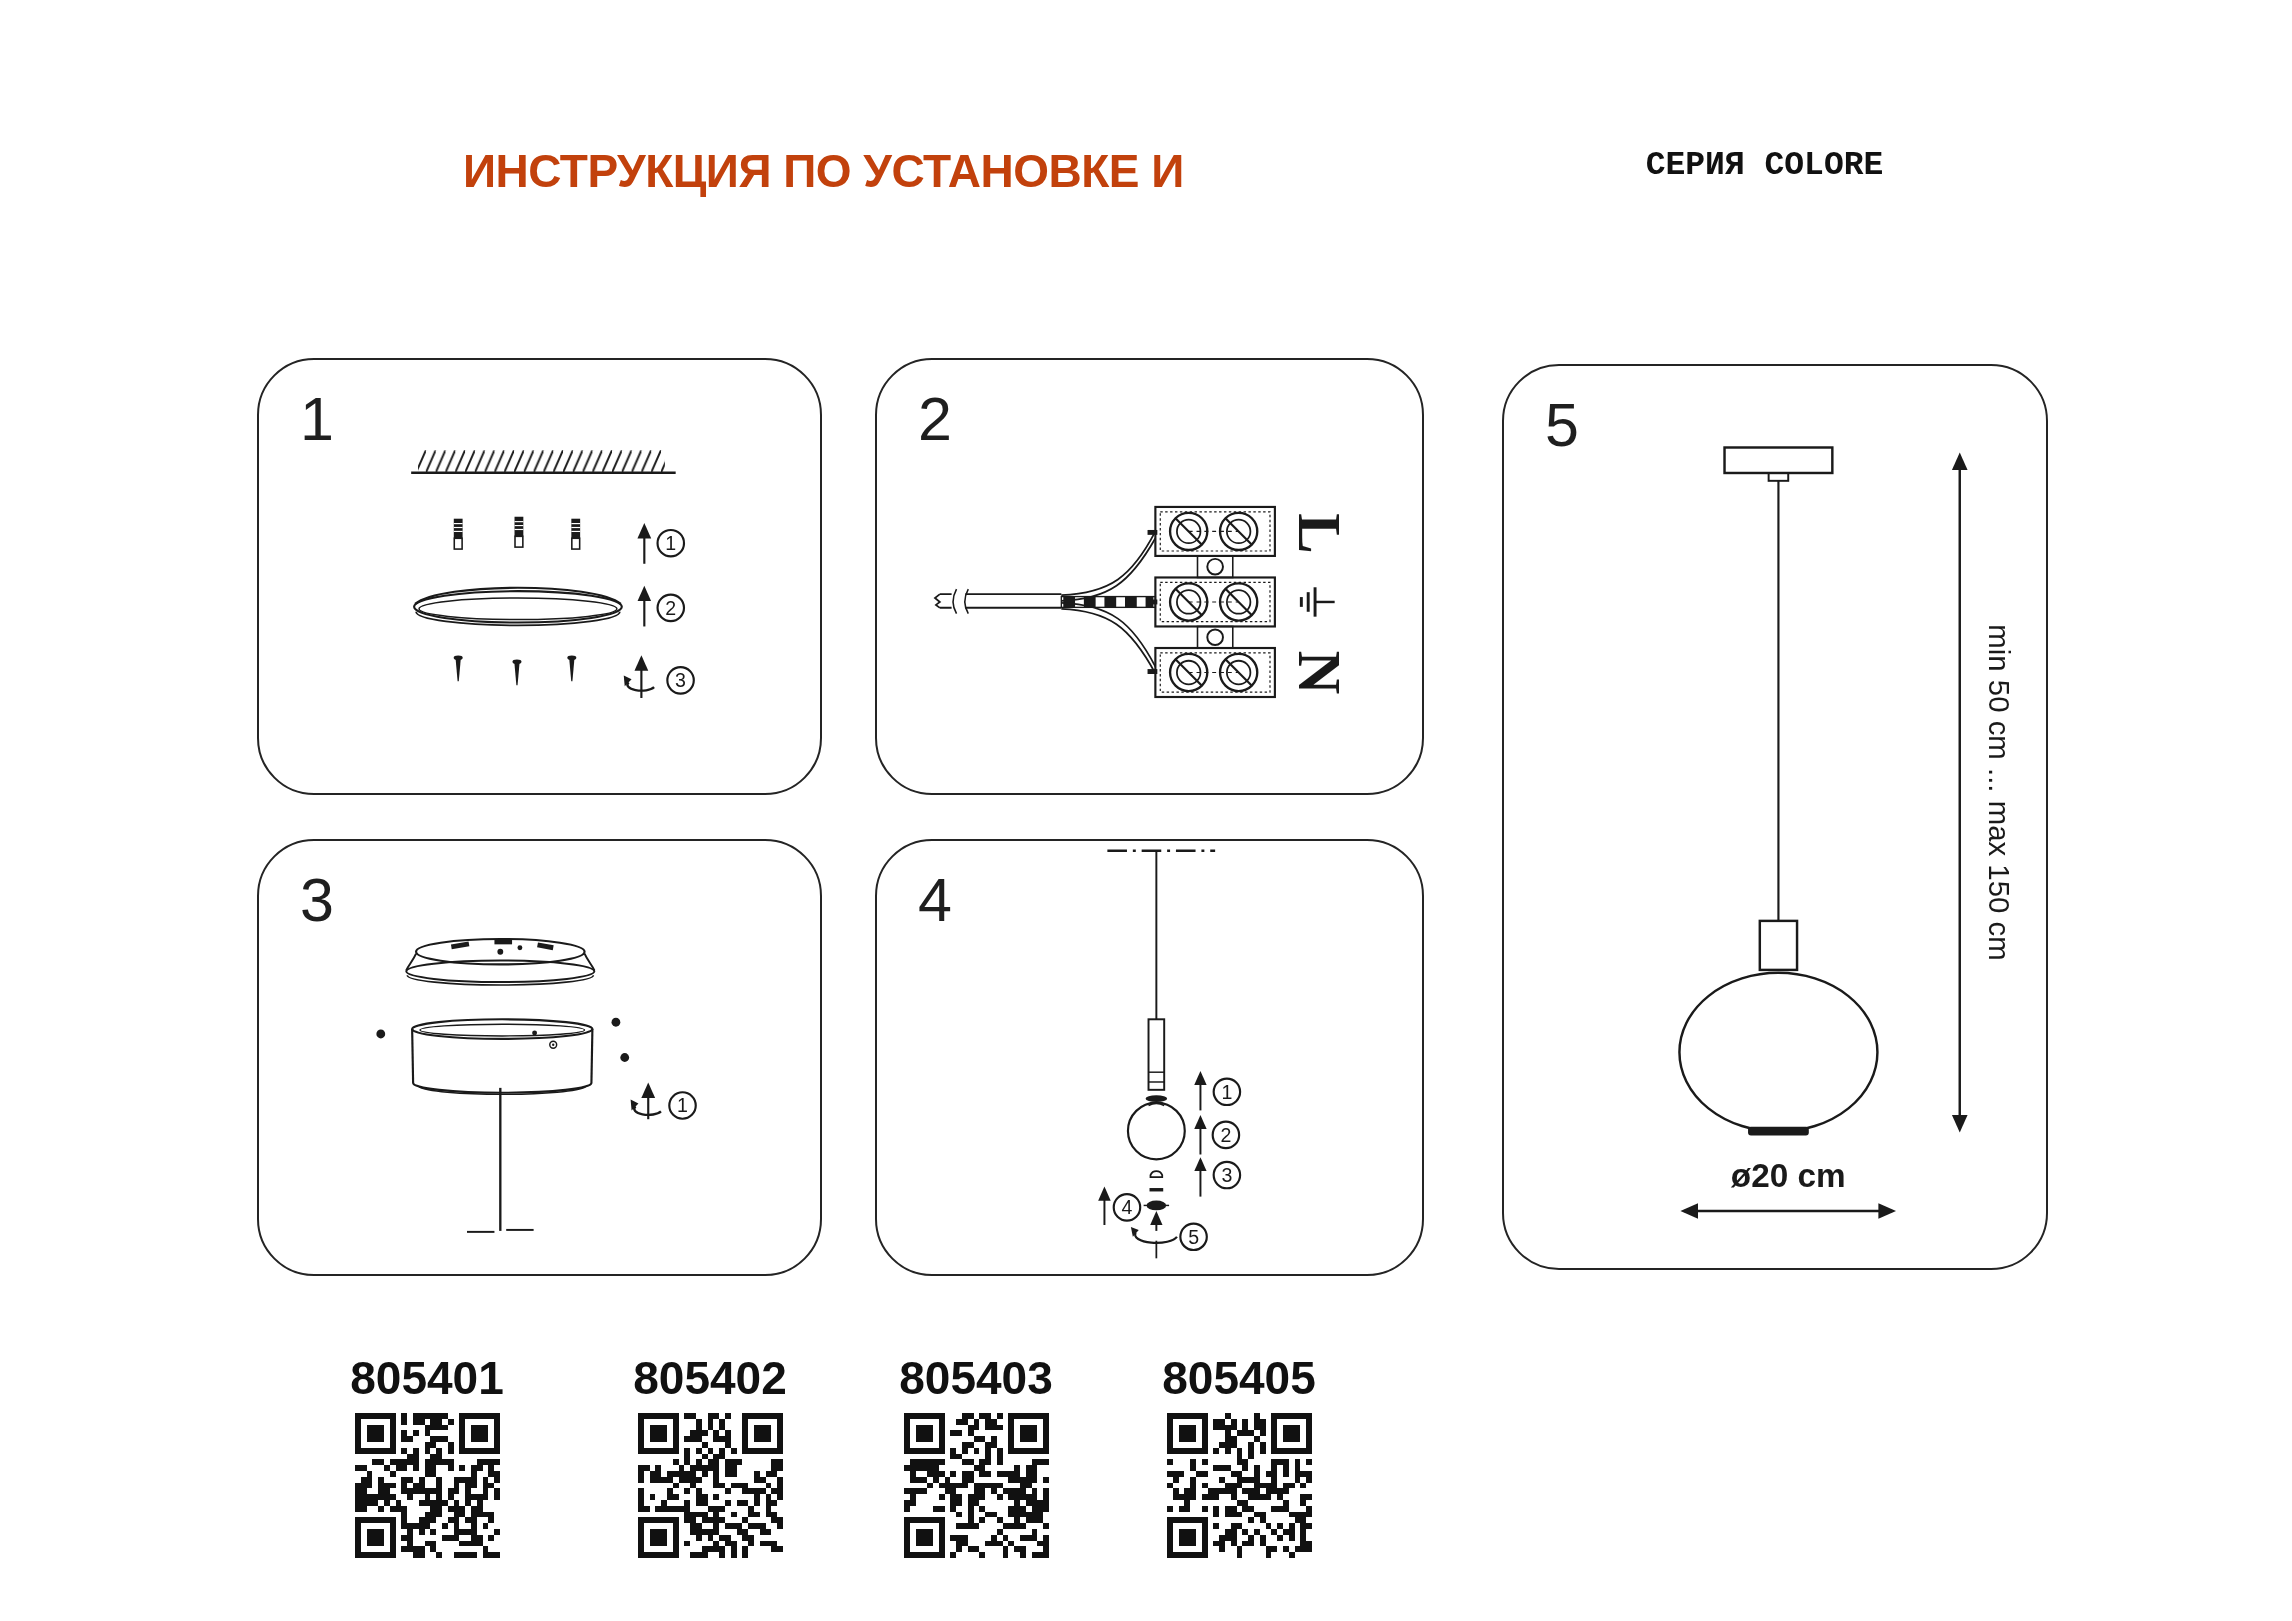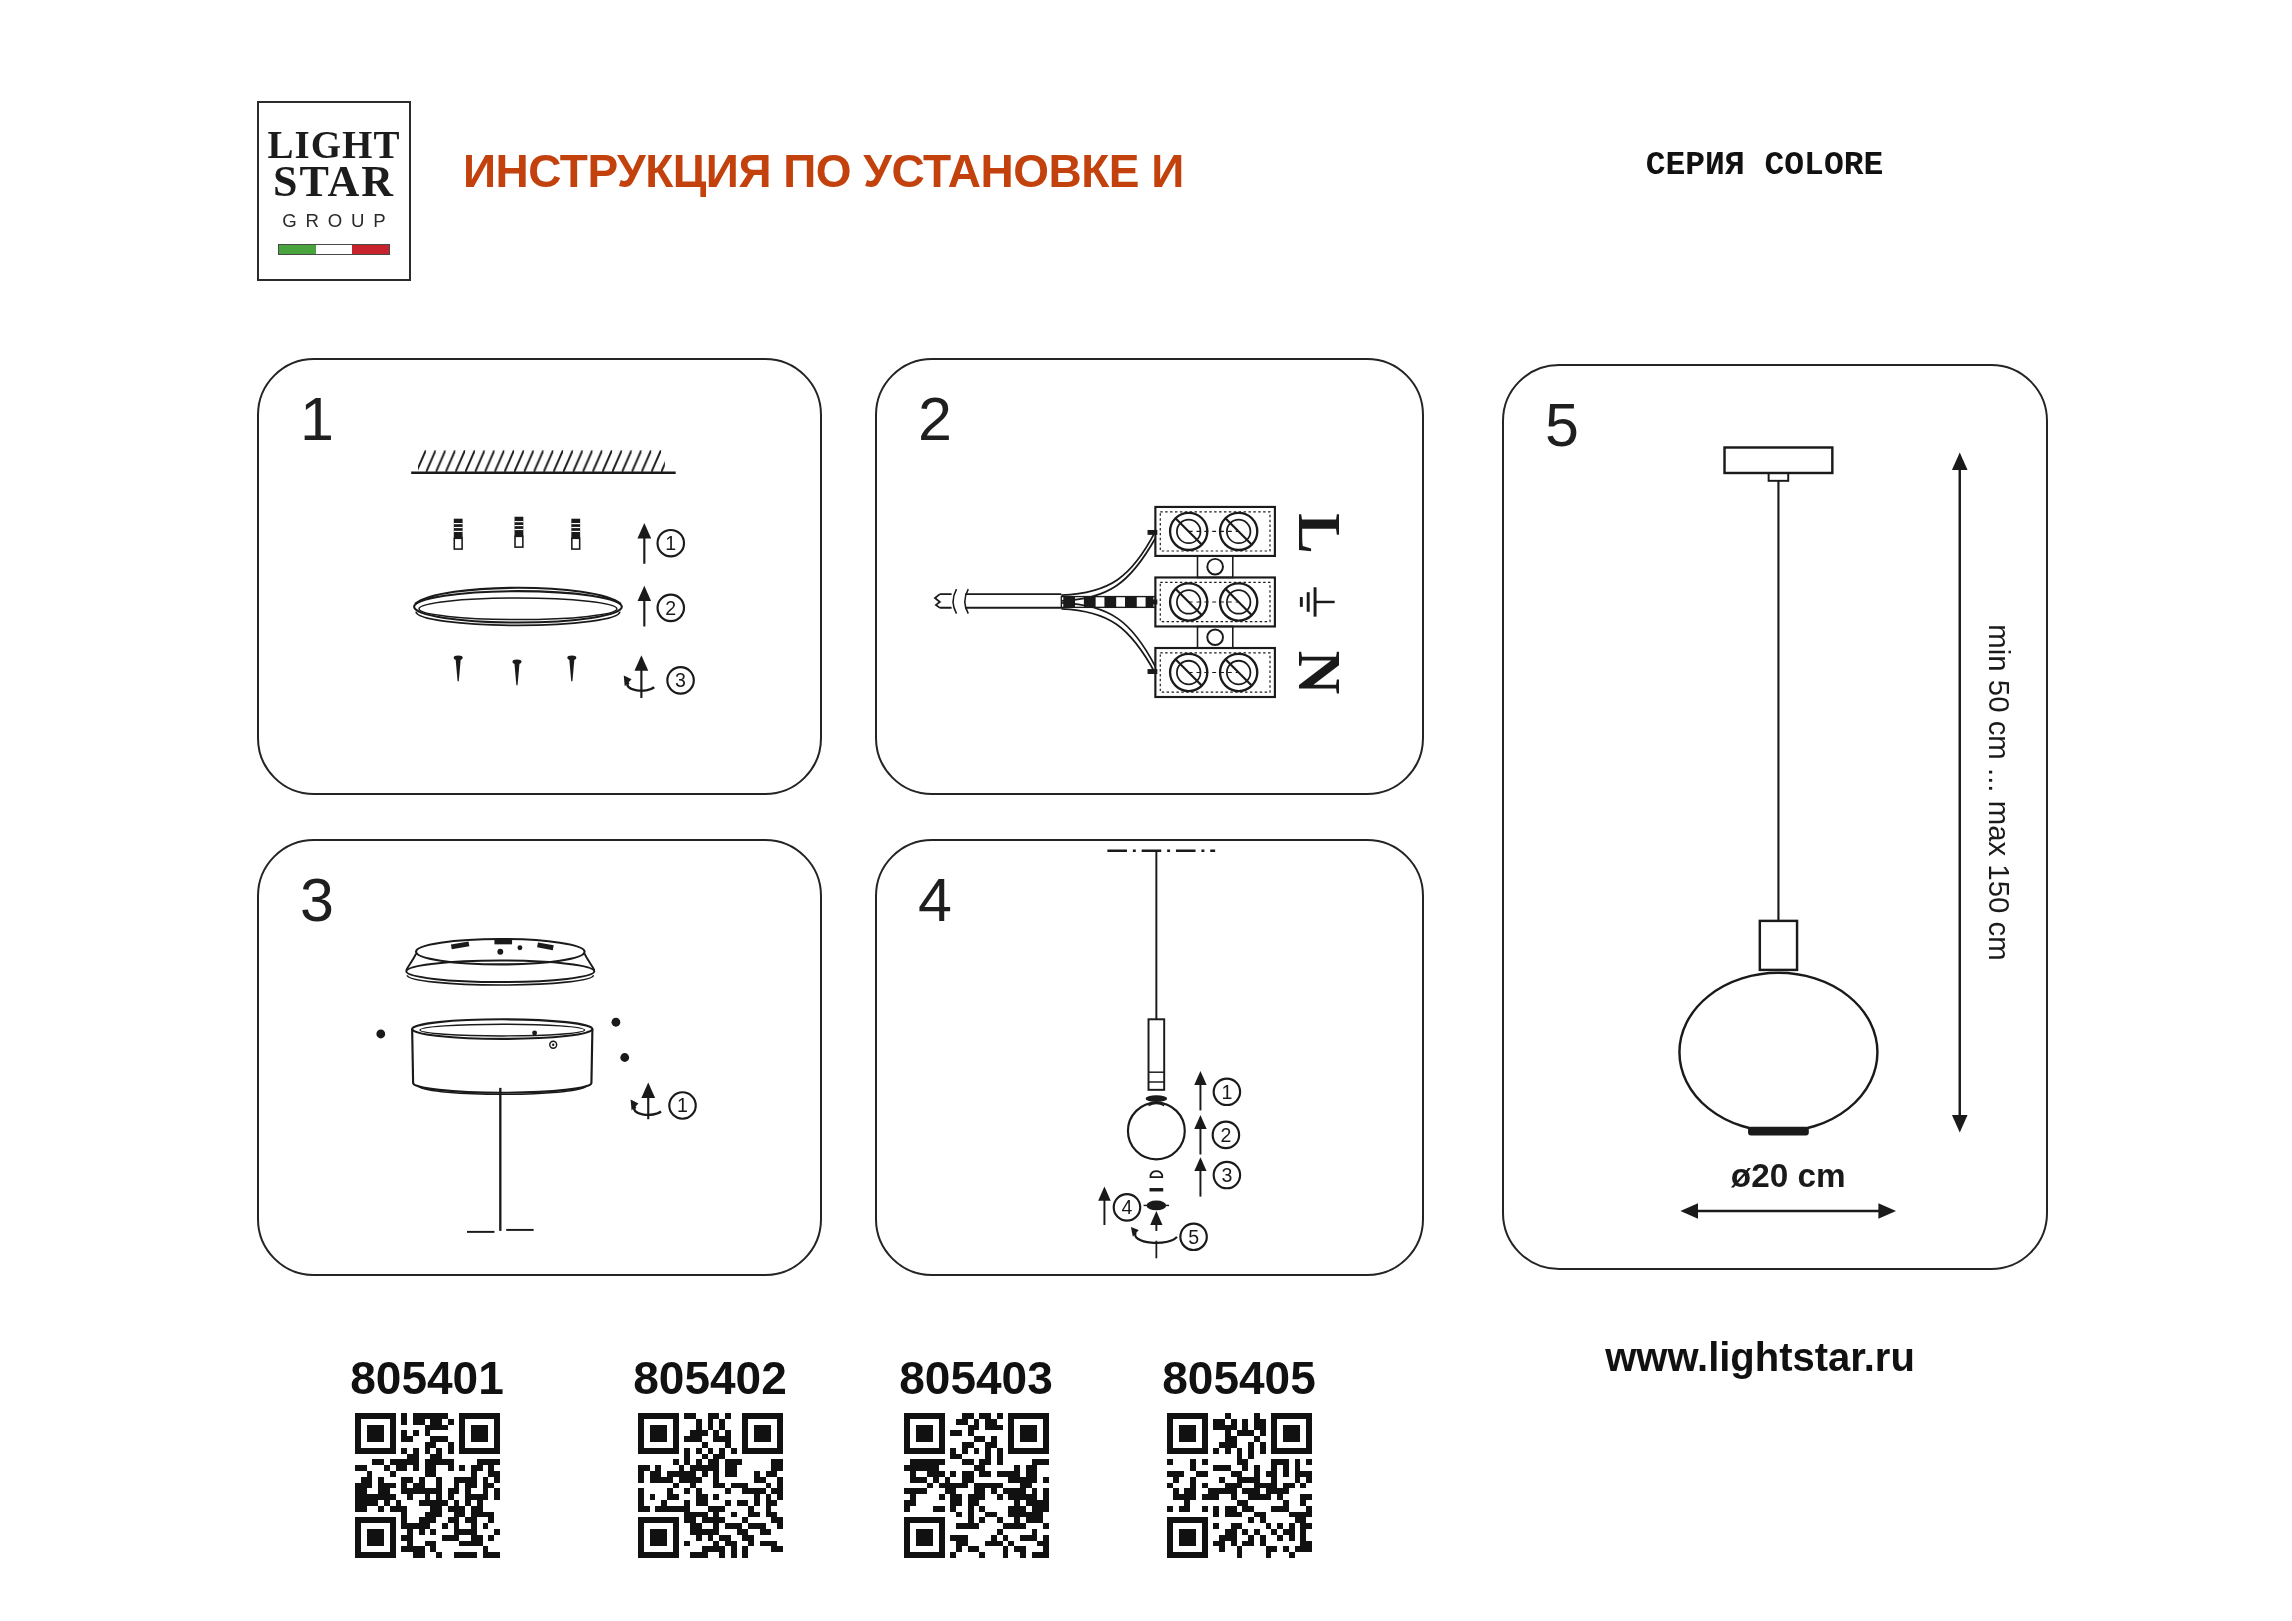--- a/index.html
+++ b/index.html
@@ -39,30 +39,20 @@
   .qr{width:145px;height:145px;margin:7.8px auto 0 auto;}
   .qr svg{width:145px;height:145px;display:block;}
   .website{position:absolute;left:1564px;top:1335px;width:392px;text-align:center;
            font-size:40px;font-weight:700;color:#111;}
 </style>
 </head>
 <body>
 
 <div class="sheet">
 
-  <div class="logo-box">
-    <div class="logo-word logo-l1">LIGHT</div>
-    <div class="logo-word logo-l2">STAR</div>
-    <div class="logo-l3">GROUP</div>
-    <div class="logo-flag">
-      <span id="flag-g" style="background: rgb(74, 164, 62);"></span>
-      <span id="flag-w" style="background: rgb(255, 255, 255);"></span>
-      <span id="flag-r" style="background: rgb(200, 35, 44);"></span>
-    </div>
-  </div>
 
   <div class="doc-title">
     <div>ИНСТРУКЦИЯ ПО УСТАНОВКЕ И</div>
   </div>
   <div class="series">СЕРИЯ COLORE</div>
 
   <div class="panel" id="panel1">
     <div class="num">1</div>
     <svg width="561" height="433" viewBox="0 0 572 442">
       <defs>
@@ -1604,15 +1594,14 @@
           <rect x="22" y="23" width="1" height="1" fill="#111"></rect>
           <rect x="23" y="23" width="1" height="1" fill="#111"></rect>
           <rect x="24" y="23" width="1" height="1" fill="#111"></rect>
           <rect x="12" y="24" width="1" height="1" fill="#111"></rect>
           <rect x="17" y="24" width="1" height="1" fill="#111"></rect>
           <rect x="21" y="24" width="1" height="1" fill="#111"></rect>
         </svg>
       </div>
   </div>
 
-  <div class="website">www.lightstar.ru</div>
 </div>
 
 
 </body></html>

